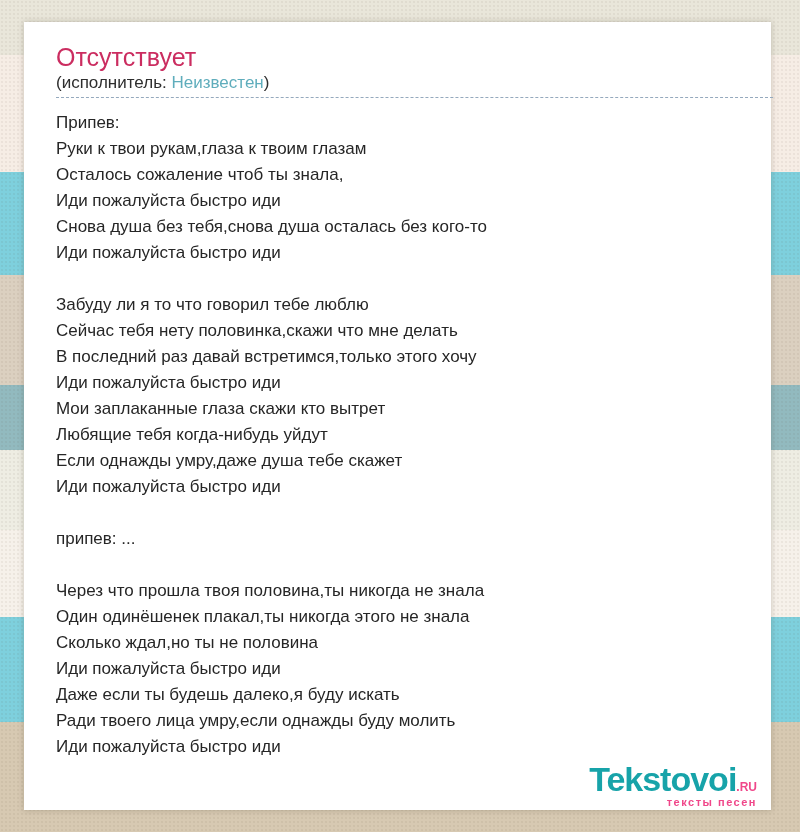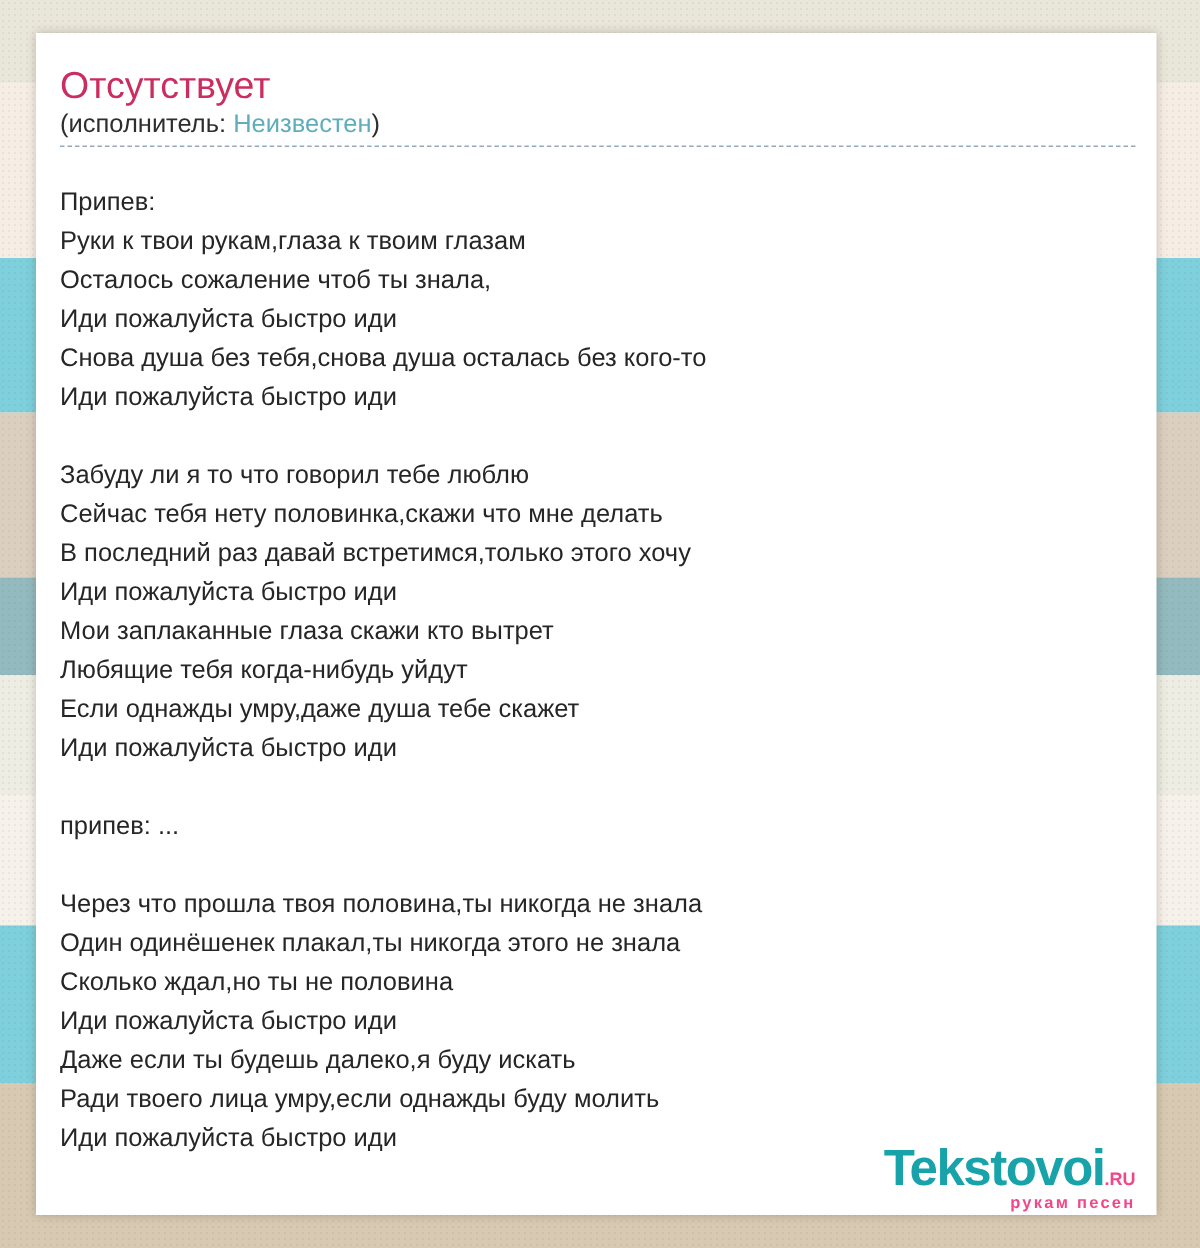--- a/index.html
+++ b/index.html
@@ -27,21 +27,21 @@
 
   
   .panel {
     position: absolute;
     left: 24px; top: 22px;
     width: 747px; height: 788px;
     background: #ffffff;
     box-shadow: 0 0 6px rgba(60,50,30,0.25);
     z-index: 1;
     box-sizing: border-box;
-    padding: 16px 14px 0 16px;
+    padding: 16px 14px 0 32px;
   }
 
   .page-title {
     margin: 4px 0 0 0;
     font-size: 25px;
     line-height: 30px;
     font-weight: normal;
     color: var(--title-pink, #cb2d60);
   }
   .artist-line {
@@ -56,21 +56,21 @@
     cursor: pointer;
   }
   .separator {
     border: 0;
     border-bottom: 1px dashed var(--dash-blue, #95a9bd);
     margin: 3px 0 0 0;
     width: 717px;
   }
 
   .lyrics {
-    margin-top: 24px;
+    margin-top: 12px;
     font-size: 17px;
     line-height: 26px;
     color: #262626;
   }
   .lyrics .line { white-space: nowrap; height: 26px; }
 
   
   .logo {
     position: absolute;
     right: 14px; bottom: 2px;
@@ -151,16 +151,16 @@
       <div class="line">Иди пожалуйста быстро иди</div>
       <div class="line">Даже если ты будешь далеко,я буду искать</div>
       <div class="line">Ради твоего лица умру,если однажды буду молить</div>
       <div class="line">Иди пожалуйста быстро иди</div>
     </div>
 
   <div class="logo">
     <div class="logo-main">
       <span>Tekstovoi</span><span class="logo-tld">.RU</span>
     </div>
-    <div class="logo-tagline">рукам песен</div>
+    <div class="logo-tagline">тексты песен</div>
   </div>
 
 </div>
 
 </body></html>

